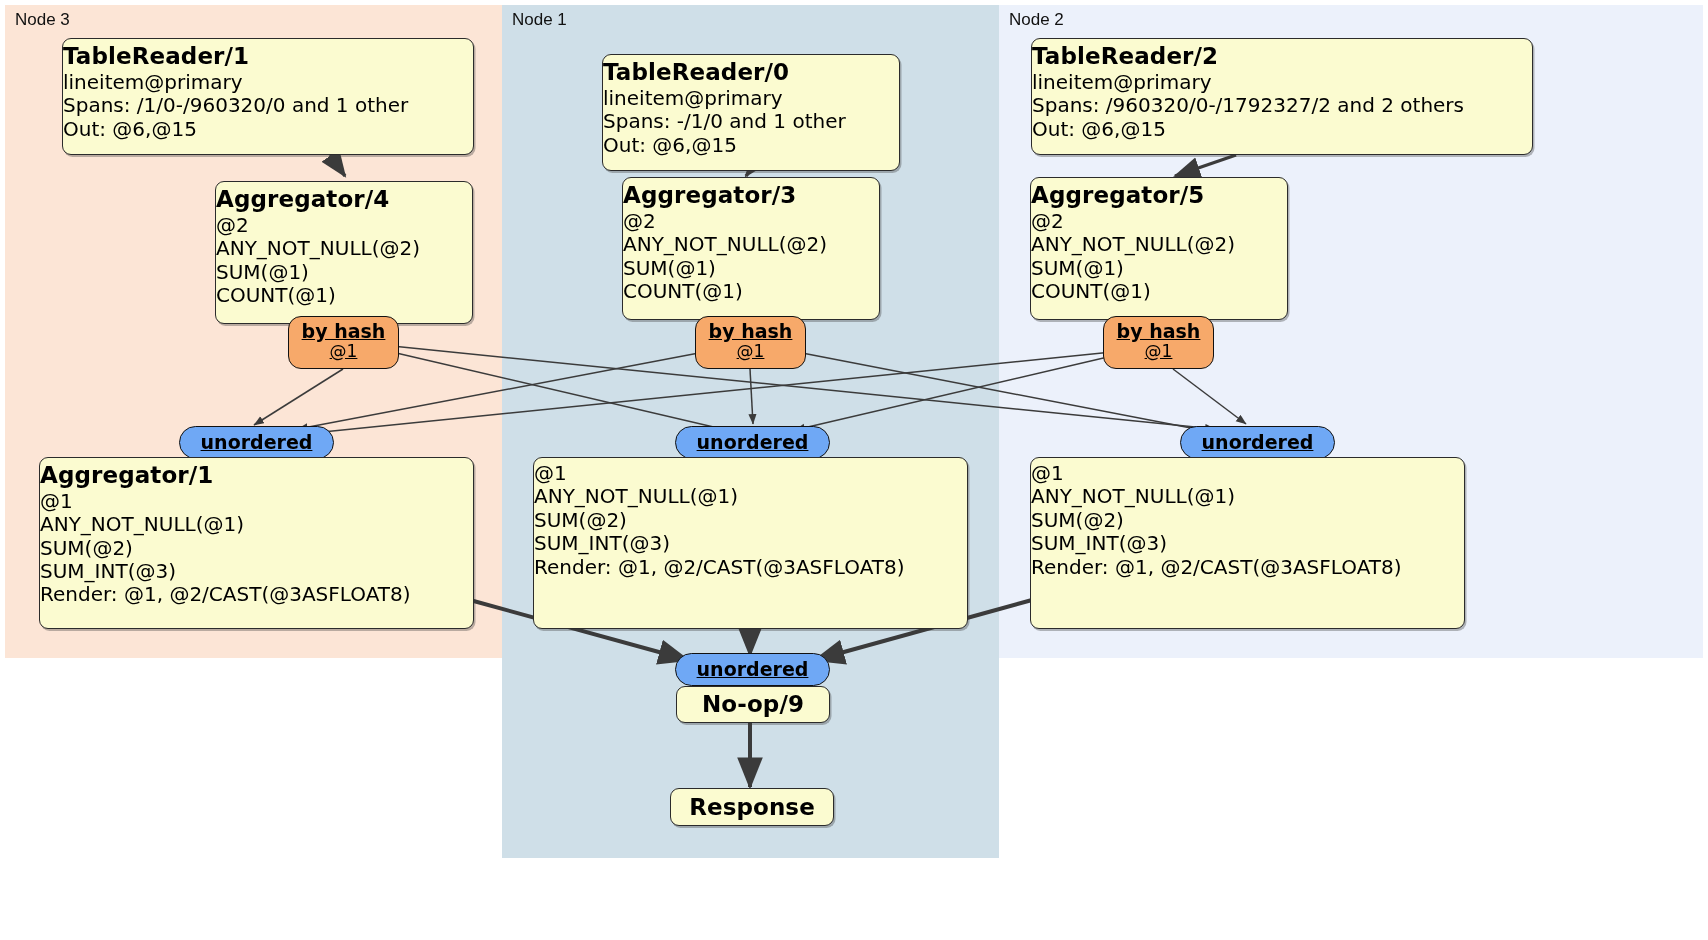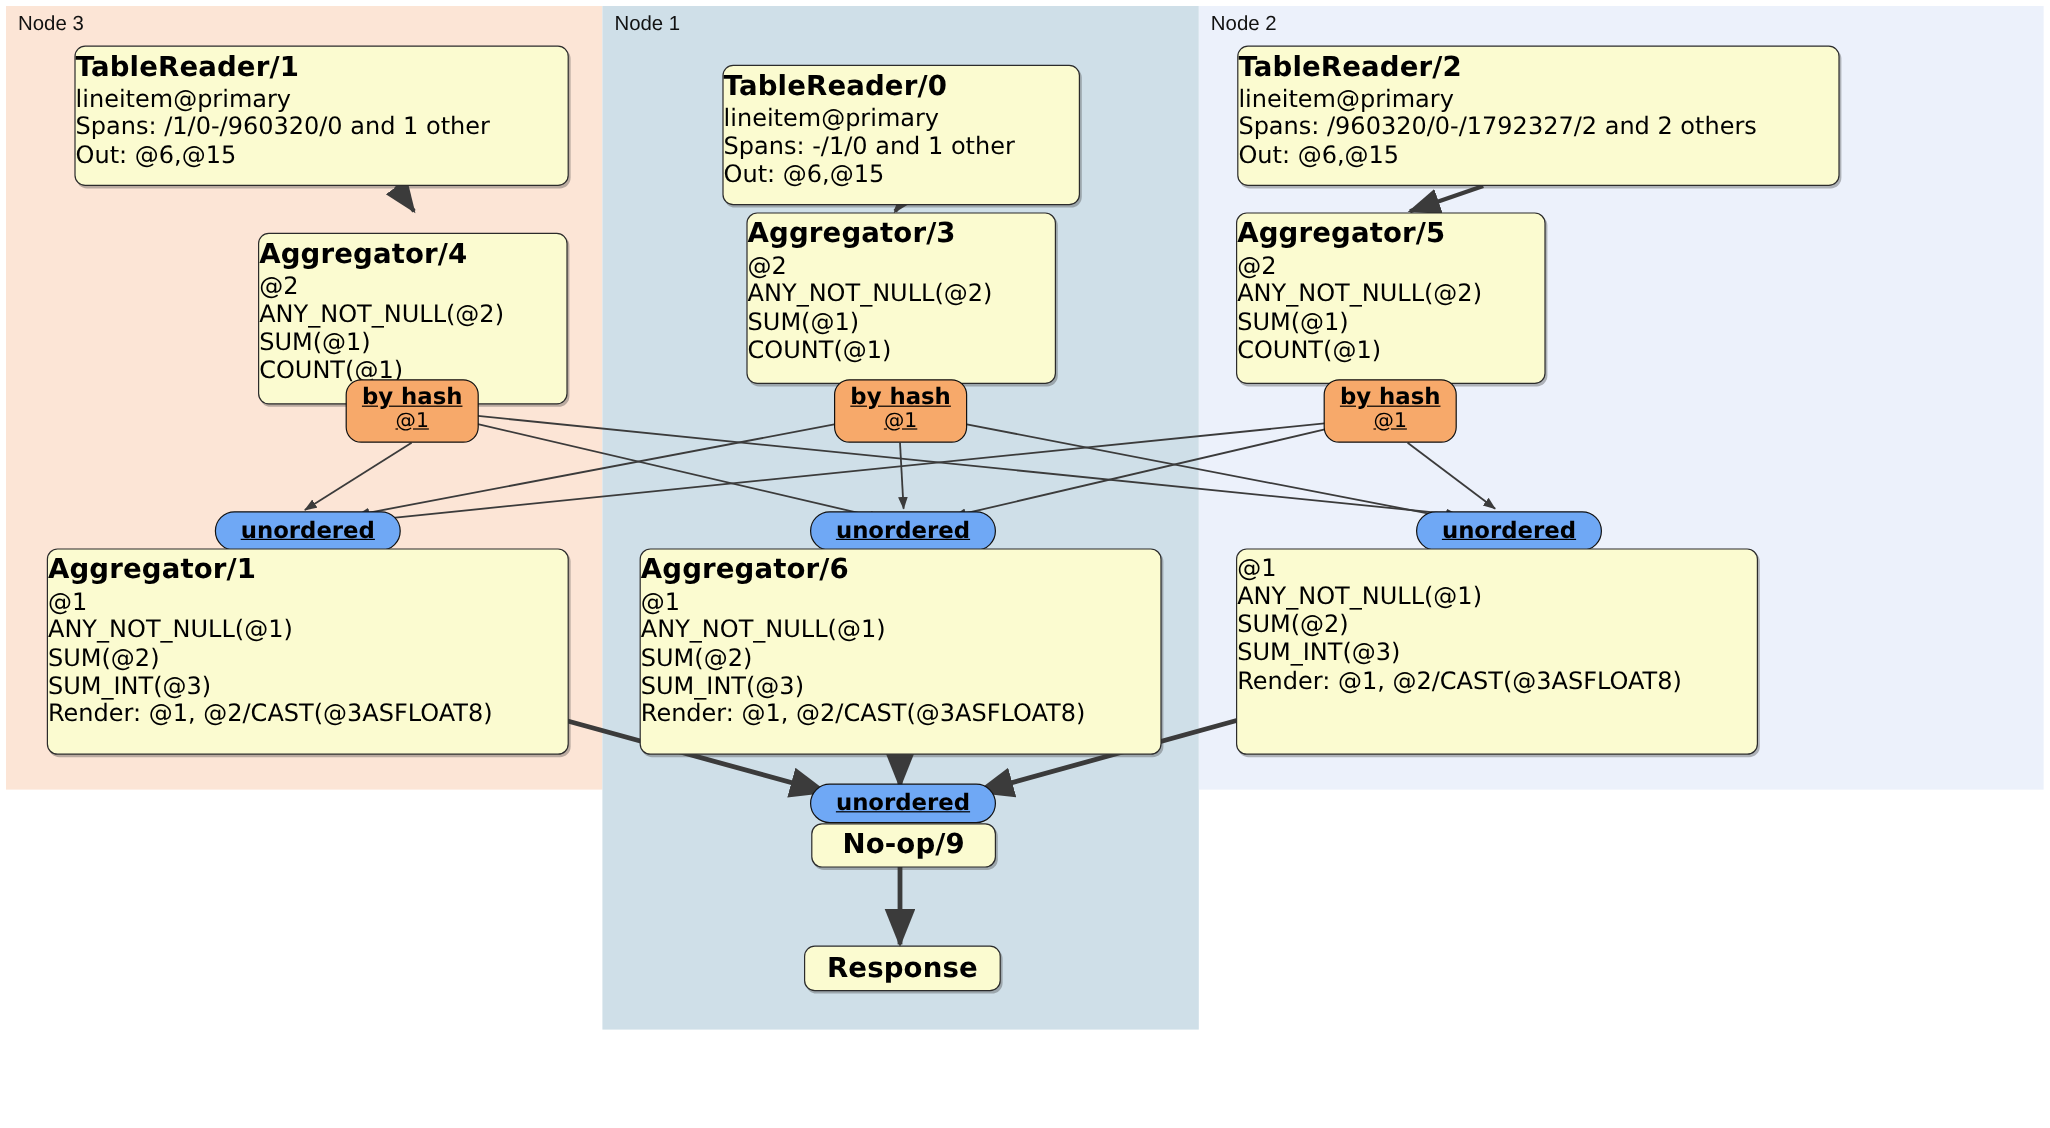--- a/index.html
+++ b/index.html
@@ -96,21 +96,21 @@
     </g>
   </svg>
 
   <div class="proc" style="left:62px;top:38px;width:412px;height:117px;">
     <span class="ttl">TableReader/1</span>
     <span class="ln">lineitem@primary</span>
     <span class="ln">Spans: /1/0-/960320/0 and 1 other</span>
     <span class="ln">Out: @6,@15</span>
   </div>
 
-  <div class="proc" style="left:215px;top:194px;width:258px;height:143px;">
+  <div class="proc" style="left:215px;top:181px;width:258px;height:143px;">
     <span class="ttl">Aggregator/4</span>
     <span class="ln">@2</span>
     <span class="ln">ANY_NOT_NULL(@2)</span>
     <span class="ln">SUM(@1)</span>
     <span class="ln">COUNT(@1)</span>
   </div>
 
   <div class="pill hash" style="left:288px;top:316px;width:111px;height:53px;">
     <span class="t">by hash</span>
     <span class="s">@1</span>
@@ -147,21 +147,20 @@
   <div class="pill hash" style="left:695px;top:316px;width:111px;height:53px;">
     <span class="t">by hash</span>
     <span class="s">@1</span>
   </div>
 
   <div class="pill unord" style="left:675px;top:426px;width:155px;height:33px;">
     <span class="t">unordered</span>
   </div>
 
   <div class="proc" style="left:533px;top:457px;width:435px;height:172px;">
-    <span class="ttl">Aggregator/6</span>
     <span class="ln">@1</span>
     <span class="ln">ANY_NOT_NULL(@1)</span>
     <span class="ln">SUM(@2)</span>
     <span class="ln">SUM_INT(@3)</span>
     <span class="ln">Render: @1, @2/CAST(@3ASFLOAT8)</span>
   </div>
 
   <div class="pill unord" style="left:675px;top:653px;width:155px;height:33px;">
     <span class="t">unordered</span>
   </div>

